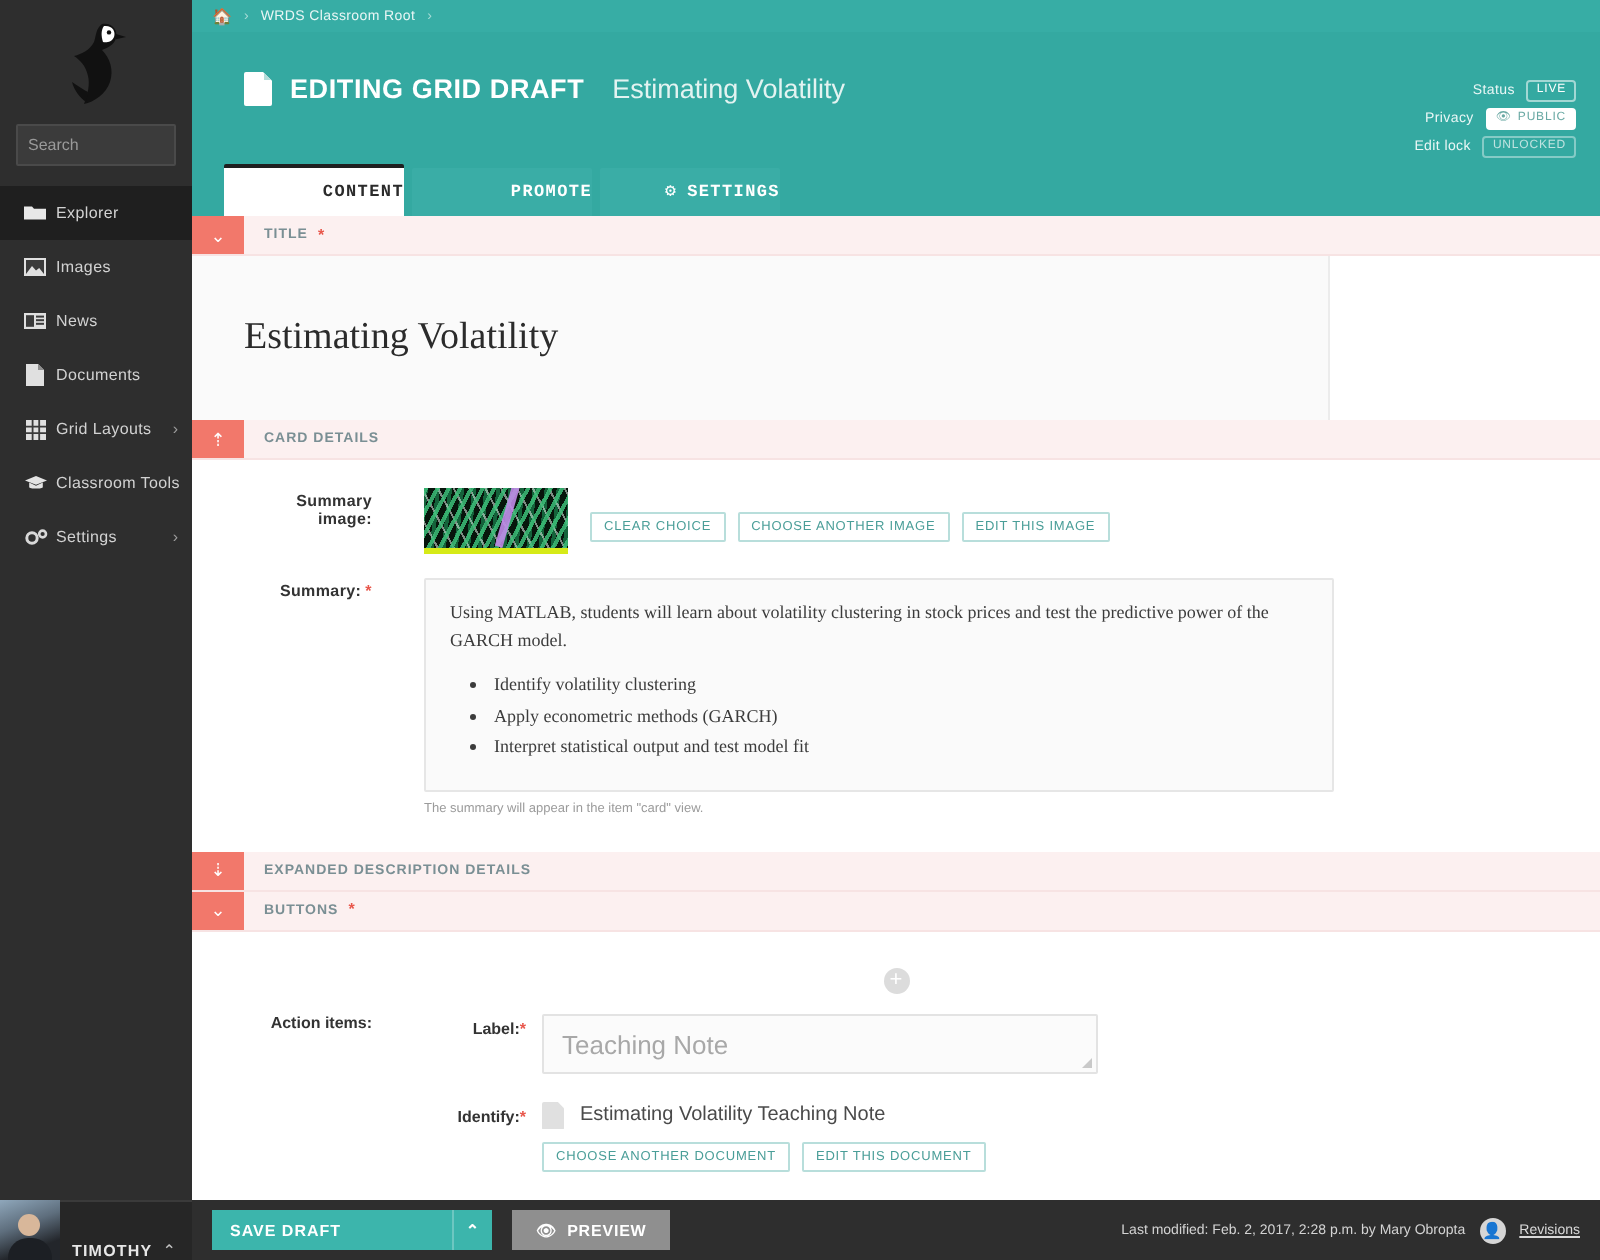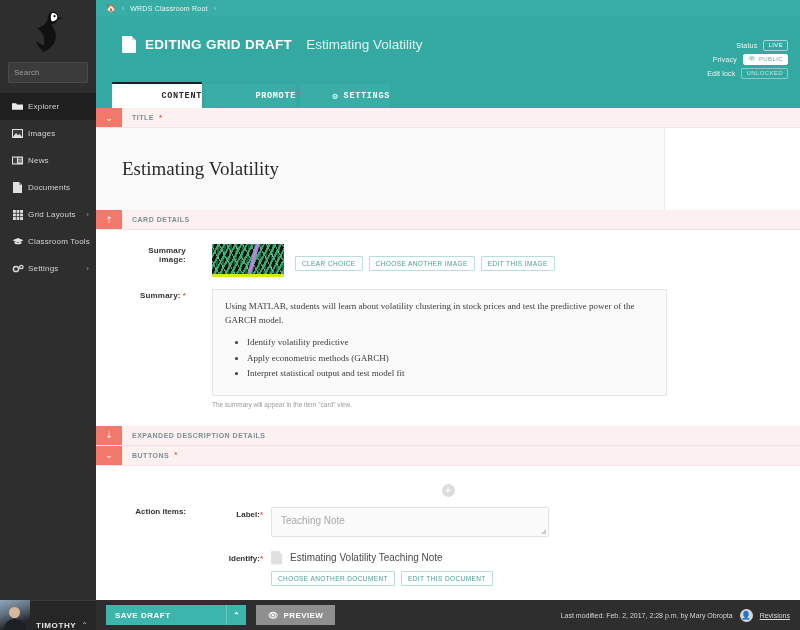--- a/index.html
+++ b/index.html
@@ -216,21 +216,21 @@
   .action-label {
     width:100px; flex:0 0 100px; text-align:right; padding-right:10px;
     font-size:8px; font-weight:bold; color:#333;
   }
   .sub-label {
     width:75px; flex:0 0 75px; text-align:right; padding-right:8px;
     font-size:8px; font-weight:bold; color:#333; padding-top:3px;
   }
   .textarea-ish {
     width:278px; height:30px; border:1px solid #e3e3e3; background:#fbfbfb;
-    color:#a8a8a8; font-size:10px; padding:7px 9px; position:relative;
+    color:#a8a8a8; font-size:13px; padding:7px 9px; position:relative;
     border-radius:1px;
   }
   .textarea-ish::after {
     content:""; position:absolute; right:2px; bottom:2px;
     width:0; height:0; border-style:solid; border-width:0 0 5px 5px;
     border-color: transparent transparent #c9c9c9 transparent;
   }
   .doc-row { display:flex; align-items:center; gap:8px; }
   .doc-file-ico { width:11px; height:14px; position:relative; }
   .doc-file-ico .pg {
@@ -478,21 +478,21 @@
         </div>
 
         <div class="form-row" style="margin-top:12px;">
           <div class="form-label">
             <span>Summary:</span><span class="req">*</span>
           </div>
           <div class="form-field">
             <div class="summary-box">
               <div>Using MATLAB, students will learn about volatility clustering in stock prices and test the predictive power of the GARCH model.</div>
               <ul>
-                <li>Identify volatility predictive</li>
+                <li>Identify volatility clustering</li>
                 <li>Apply econometric methods (GARCH)</li>
                 <li>Interpret statistical output and test model fit</li>
               </ul>
             </div>
             <div class="help-text">The summary will appear in the item "card" view.</div>
           </div>
         </div>
       </div>
 
       <div class="section-bar">

